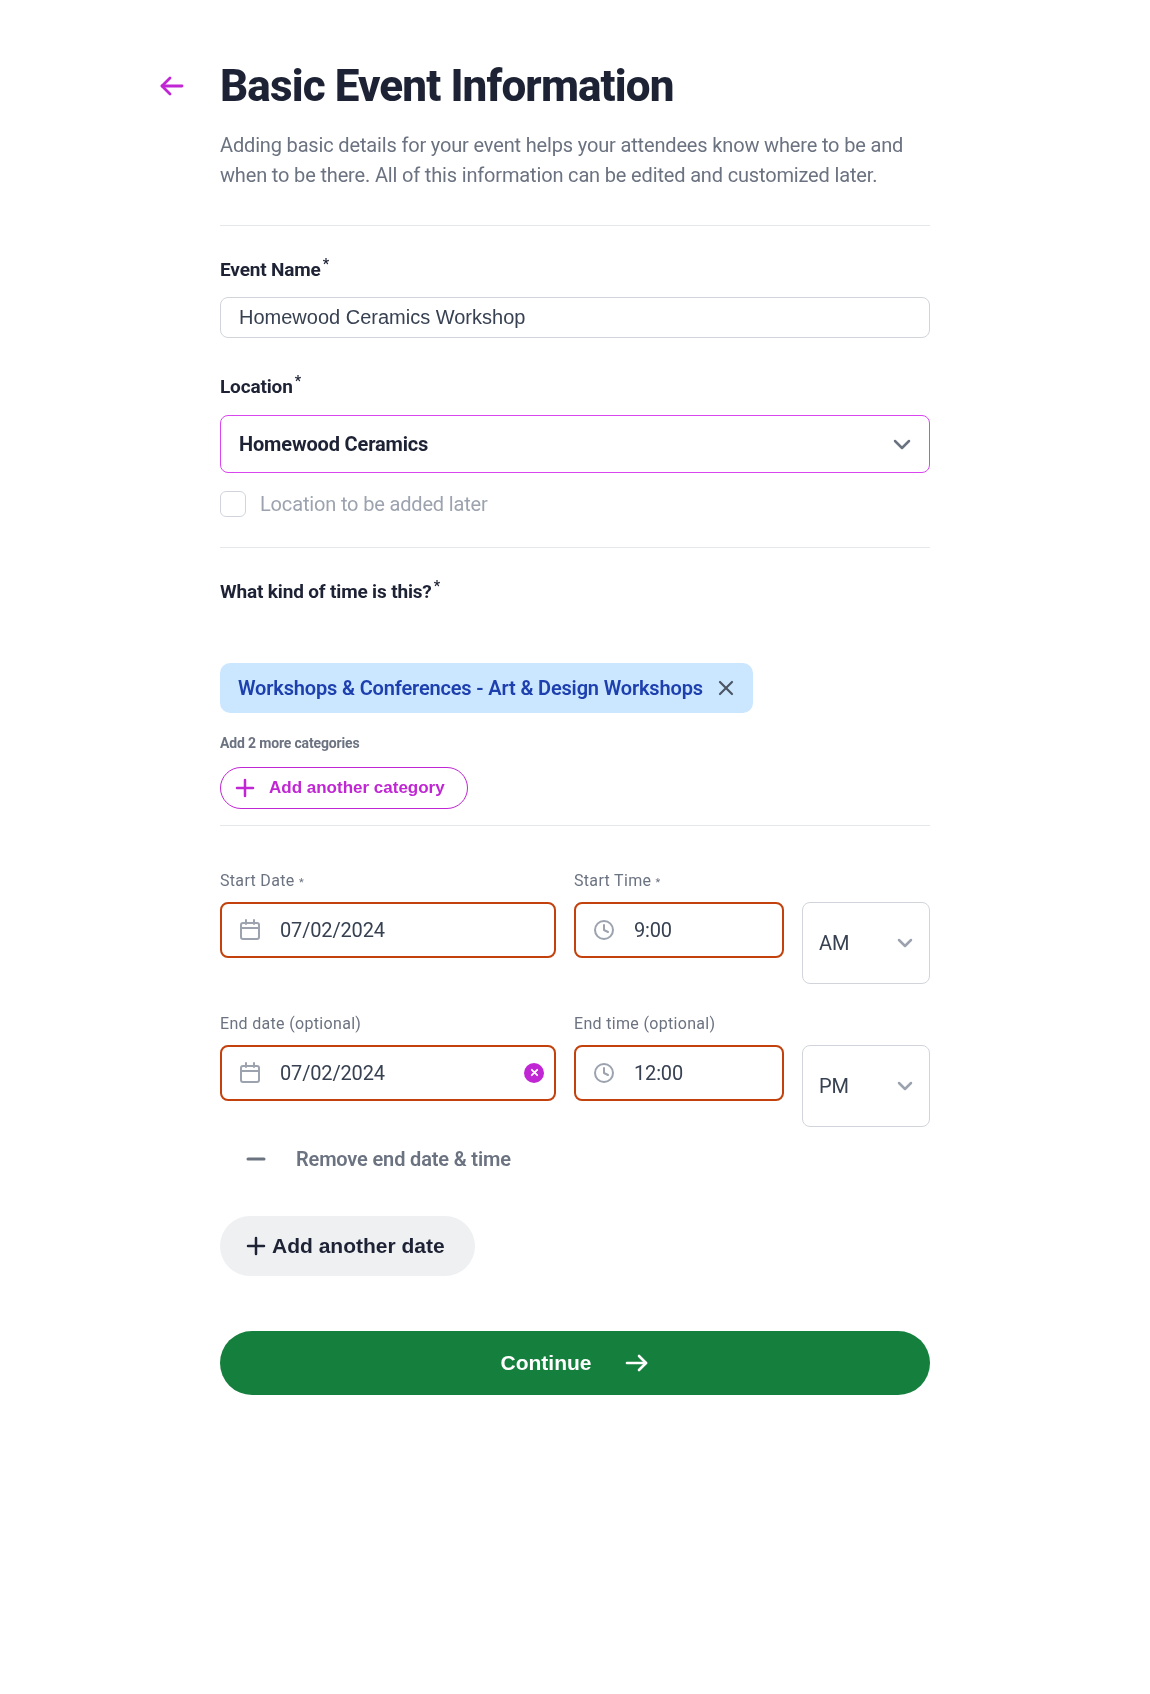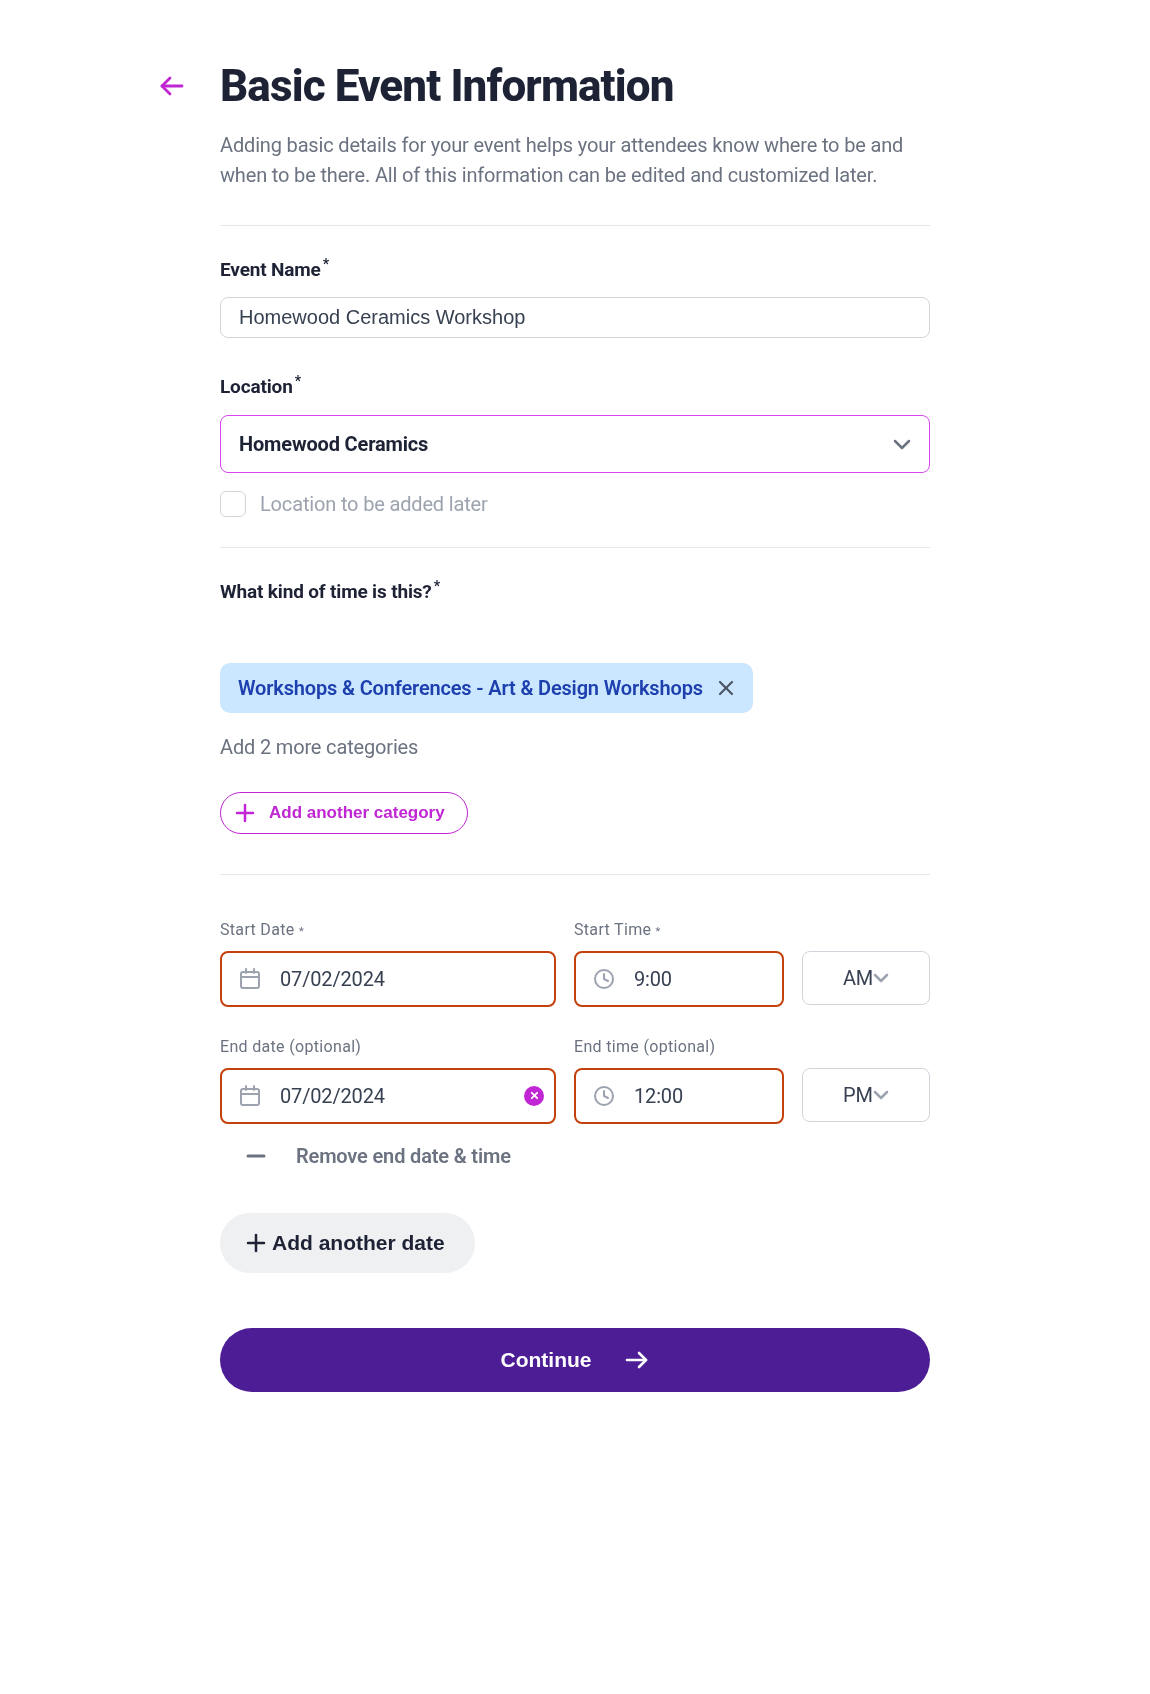--- a/index.html
+++ b/index.html
@@ -112,38 +112,38 @@
     border-radius: 10px;
     margin-bottom: 22px;
     margin-top: 44px;
   }
   .chip-close {
     cursor: pointer;
     display: flex;
     align-items: center;
   }
   .hint-text {
-    font-size: 20px;
-    font-weight: 400;
+    font-size: 14px;
+    font-weight: 700;
     color: #6b7280;
-    margin-bottom: 33px;
+    margin-bottom: 16px;
   }
   .outline-btn {
     display: inline-flex;
     align-items: center;
     gap: 14px;
     border: 1px solid #c026d3;
     color: #c026d3;
     background: #fff;
     padding: 10px 22px 10px 14px;
     border-radius: 999px;
     font-size: 17px;
     font-weight: 600;
     cursor: pointer;
-    margin-bottom: 40px;
+    margin-bottom: 16px;
   }
   .date-row {
     display: flex;
     gap: 18px;
     margin-bottom: 30px;
   }
   .date-col-wide { flex: 1; }
   .date-col-mid { width: 210px; }
   .date-col-narrow { width: 128px; }
   .date-input {
@@ -156,22 +156,22 @@
     border: 2px solid #c2410c;
     border-radius: 8px;
     color: #374151;
     background: #fff;
     position: relative;
   }
   .ampm-input {
     width: 100%;
     display: flex;
     align-items: center;
-    justify-content: center;
-    padding: 14px 16px;
+    justify-content: space-between;
+    padding: 28px 16px;
     font-size: 20px;
     border: 1px solid #d1d5db;
     border-radius: 8px;
     color: #374151;
     background: #fff;
     cursor: pointer;
   }
   .clear-badge {
     position: absolute;
     right: 10px;
@@ -207,21 +207,21 @@
     padding: 18px 30px 18px 26px;
     border-radius: 999px;
     font-size: 21px;
     font-weight: 700;
     cursor: pointer;
     border: none;
     margin-bottom: 55px;
   }
   .primary-btn {
     width: 100%;
-    background: #4c1d95;
+    background: #15803d;
     color: #fff;
     border: none;
     padding: 20px;
     border-radius: 999px;
     font-size: 21px;
     font-weight: 700;
     cursor: pointer;
     display: flex;
     align-items: center;
     justify-content: center;

